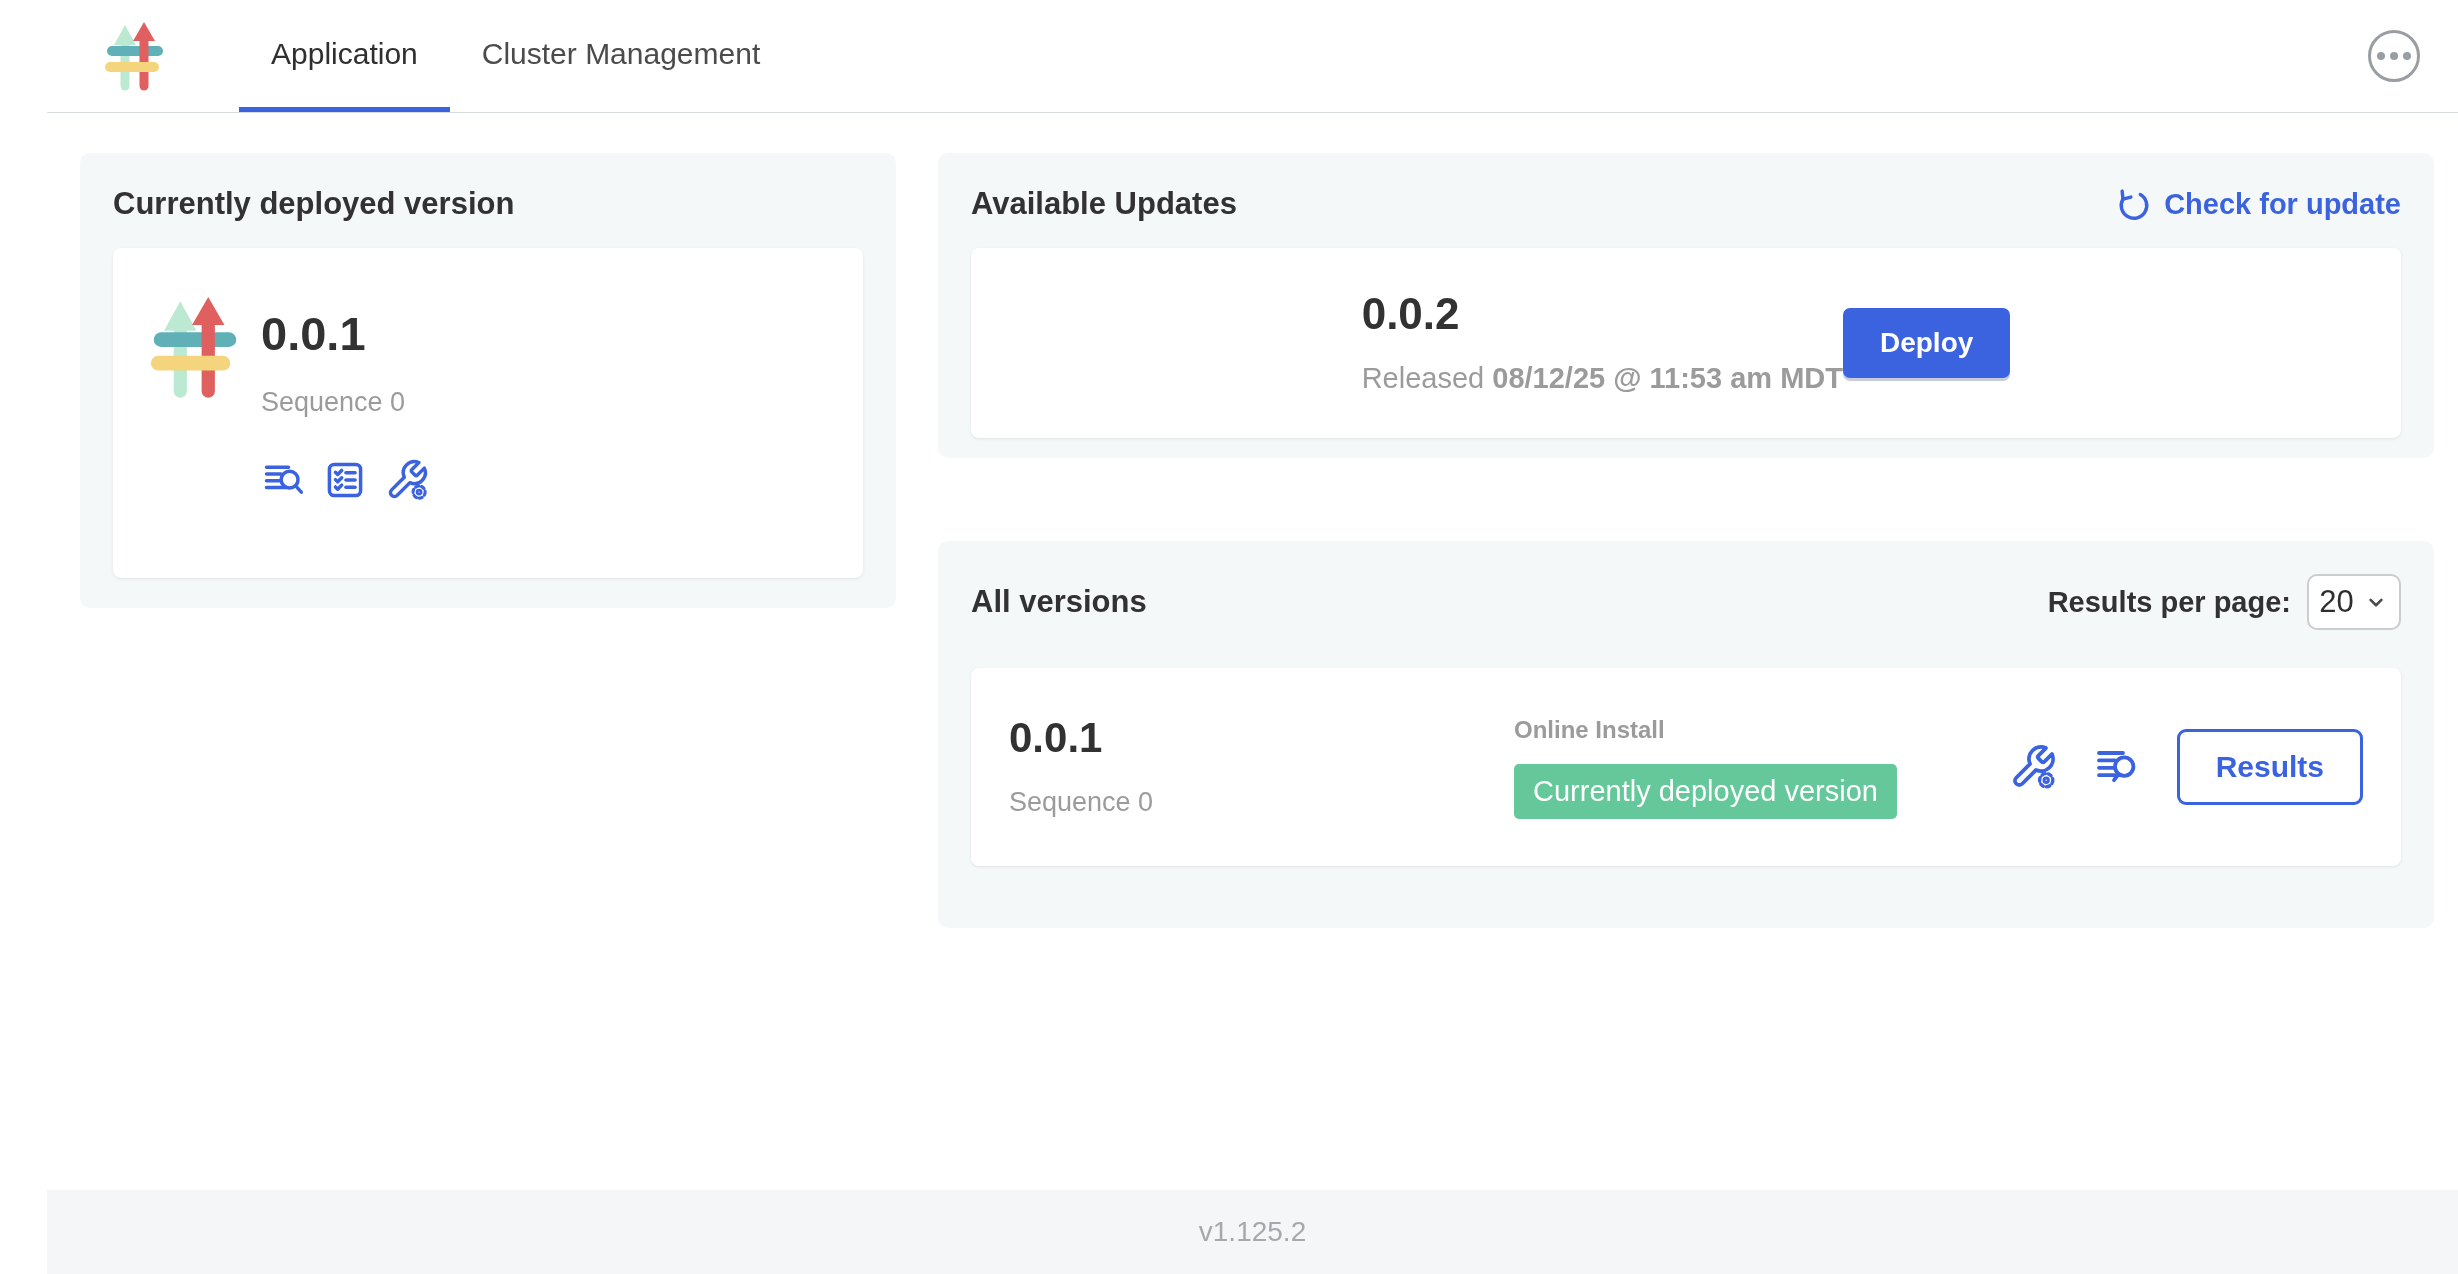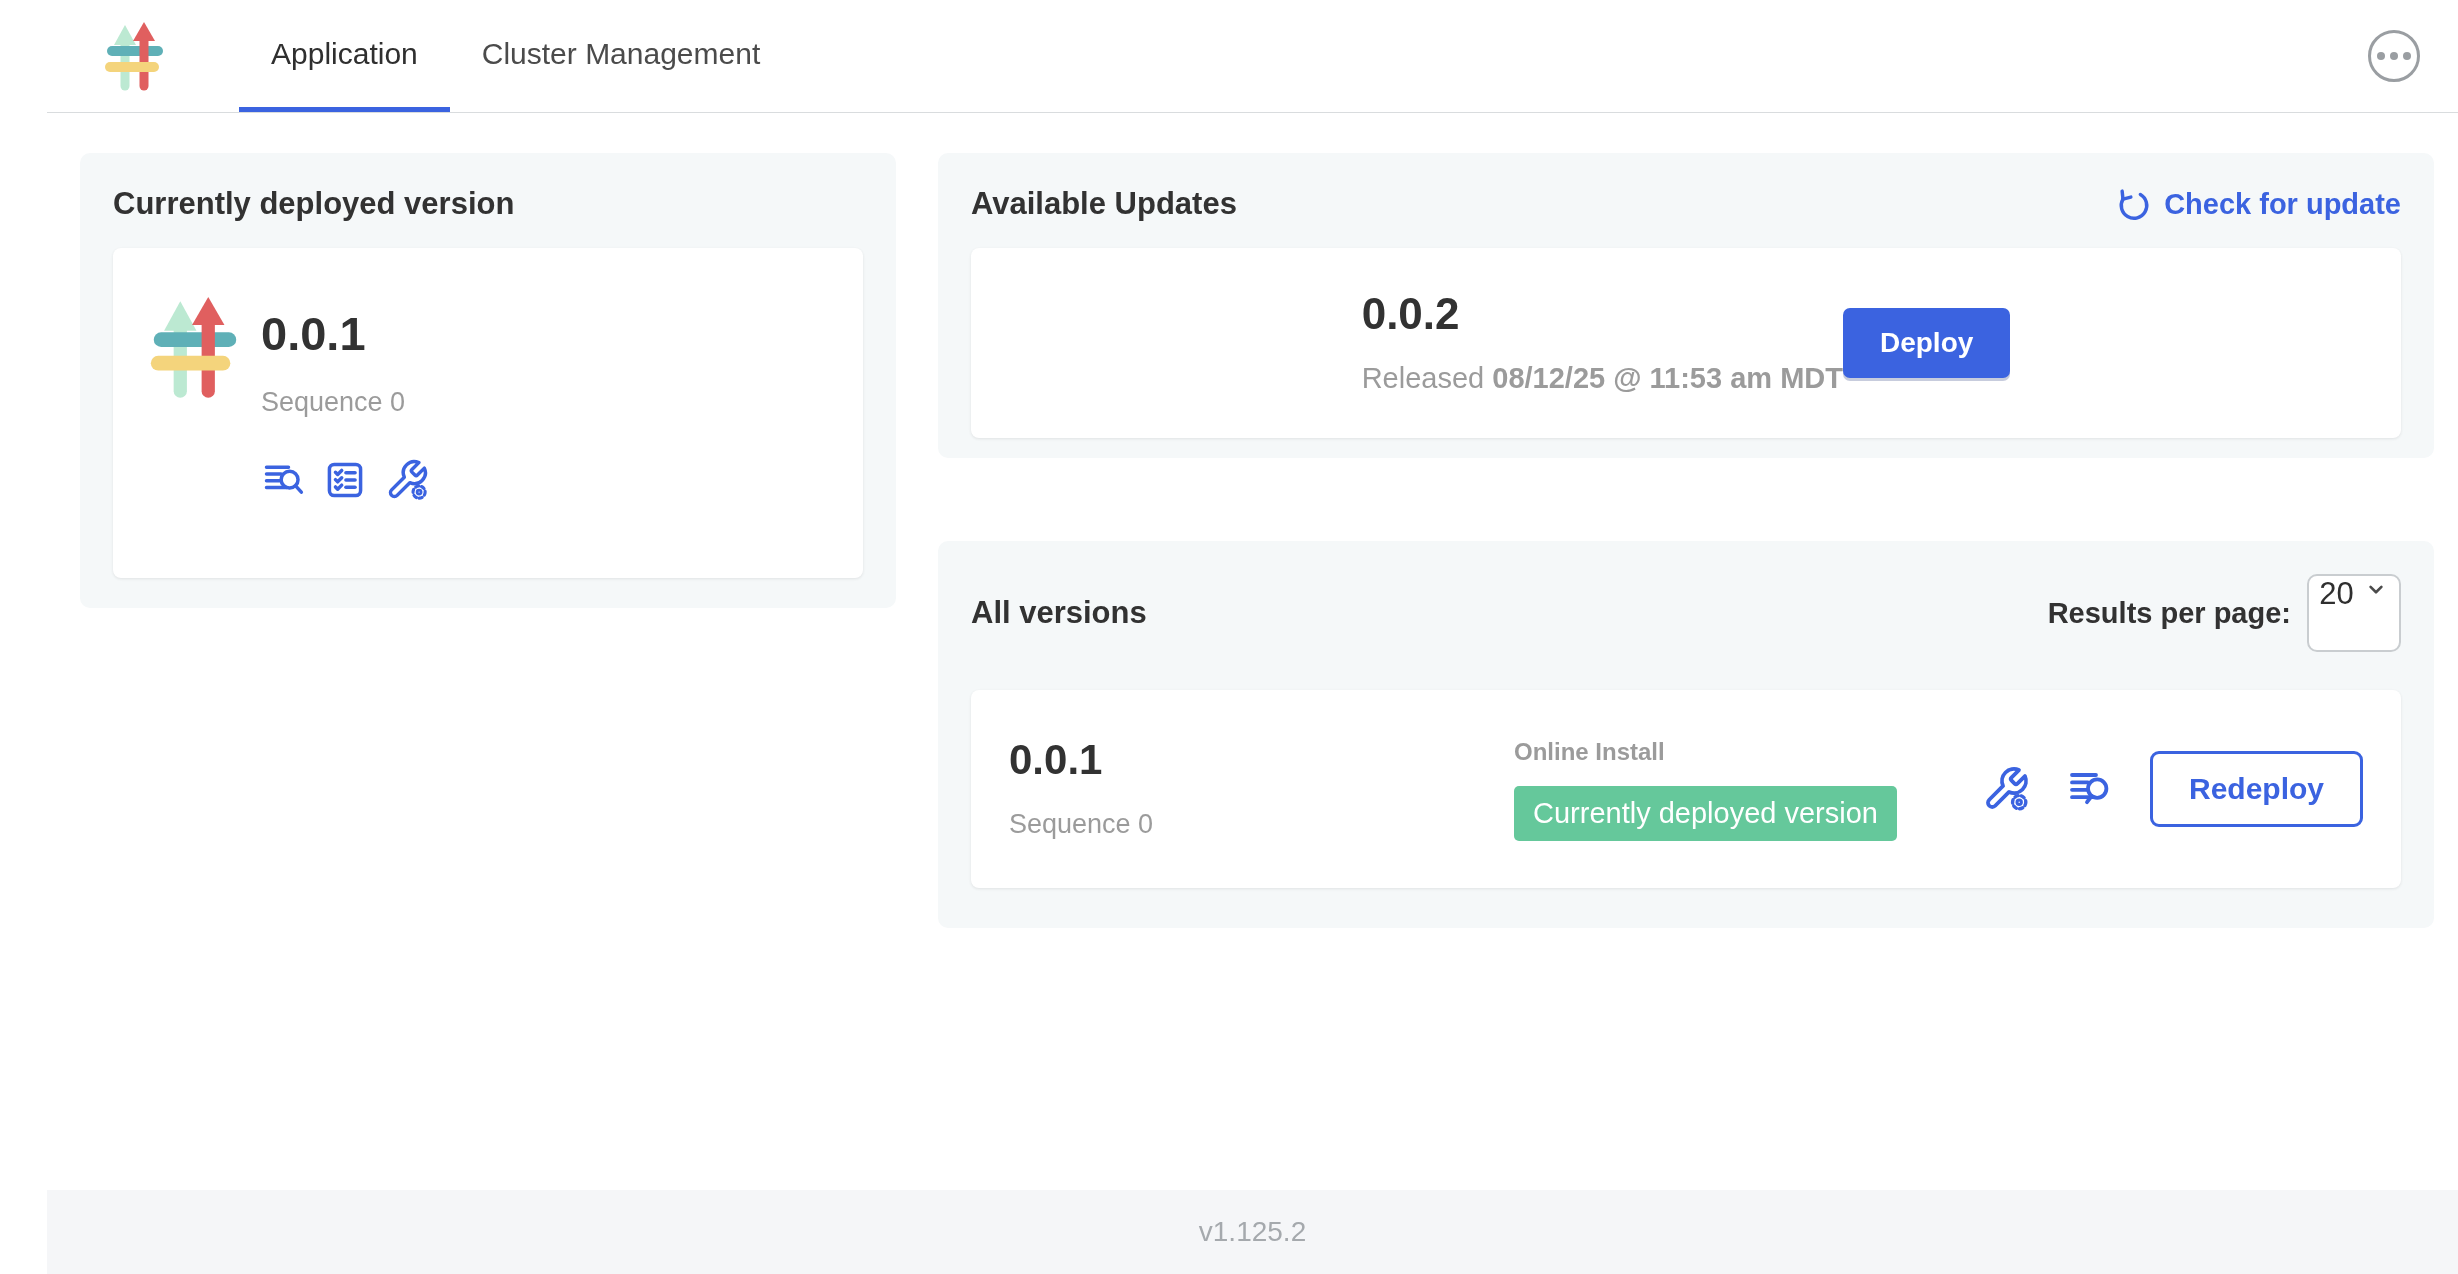--- a/index.html
+++ b/index.html
@@ -46,21 +46,21 @@
   .updates-panel { margin-bottom:55px; height:305px; }
   .update-card { margin-top:26px; height:190px; padding:30px 38px; display:flex; align-items:center; justify-content:center; }
   .uc-version { font-size:44px; font-weight:bold; line-height:1; color:#323232; }
   .uc-released { font-size:29px; color:#9b9b9b; margin-top:26px; }
   .uc-released b { font-weight:bold; }
   .deploy-btn { background:#3b63e0; color:#fff; font-size:28px; font-weight:bold; border:none; border-radius:7px; padding:19px 37px; cursor:pointer; box-shadow:0 3px 0 rgba(30,50,120,.25); font-family:inherit; }
 
   .versions-panel { height:387px; }
   .rpp { display:flex; align-items:center; gap:16px; }
   .rpp-label { font-size:29px; font-weight:bold; color:#323232; }
-  .rpp-select { width:94px; height:78px; background:#fff; border:2px solid #c9cdd0; border-radius:10px; display:flex; justify-content:center; gap:9px; font-size:31px; color:#2f2f2f; cursor:pointer; }
+  .rpp-select { width:94px; height:56px; background:#fff; border:2px solid #c9cdd0; border-radius:10px; display:flex; align-items:center; justify-content:center; gap:9px; font-size:31px; color:#2f2f2f; cursor:pointer; }
 
   .version-row { margin-top:38px; height:198px; padding:36px 38px; display:flex; align-items:center; }
   .vr-col1 { width:505px; flex:none; }
   .vr-version { font-size:42px; font-weight:bold; line-height:1; color:#323232; }
   .vr-seq { font-size:27px; color:#9b9b9b; margin-top:28px; }
   .vr-col2 .install-type { font-size:24px; font-weight:bold; color:#9b9b9b; }
   .badge { display:inline-block; margin-top:20px; background:#65c89b; color:#fff; font-size:29px; padding:11px 19px; border-radius:5px; }
   .vr-actions { margin-left:auto; display:flex; align-items:center; gap:36px; }
   .redeploy-btn { background:#fff; border:3px solid #3b63e0; color:#3b63e0; font-size:30px; font-weight:bold; border-radius:9px; padding:18px 36px; cursor:pointer; font-family:inherit; }
 
@@ -202,21 +202,21 @@
                 <circle cx="18.6" cy="18.6" r="1.1" stroke-width="1.5"></circle>
               </svg>
             </span>
             <span class="icon-btn">
               <svg viewBox="0 0 24 24" width="48" height="48" fill="none" stroke="#3b63e0" stroke-width="1.9" stroke-linecap="round">
                 <path d="M3 5h12M3 8.7h8M3 12.4h8M3 16.1h11"></path>
                 <circle cx="15.6" cy="11.8" r="4.6"></circle>
                 <path d="M12.8 15.5 L10.5 18.6"></path>
               </svg>
             </span>
-            <button class="redeploy-btn">Redeploy</button>
+            <button class="redeploy-btn">Results</button>
           </div>
         </div>
       </div>
 
     </div>
   </div>
 
   <div class="footer">
     <span>v1.125.2</span>
   </div>

